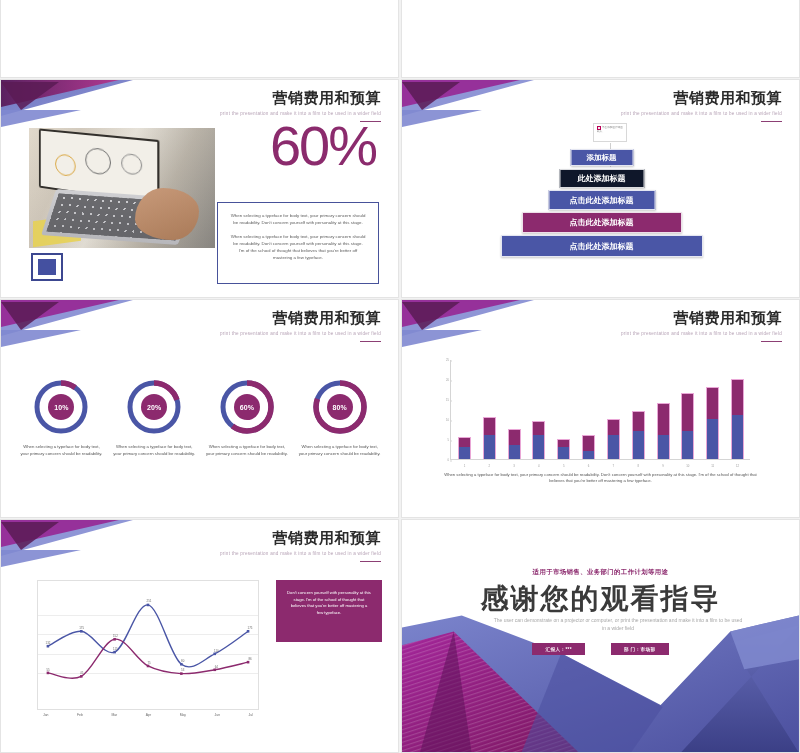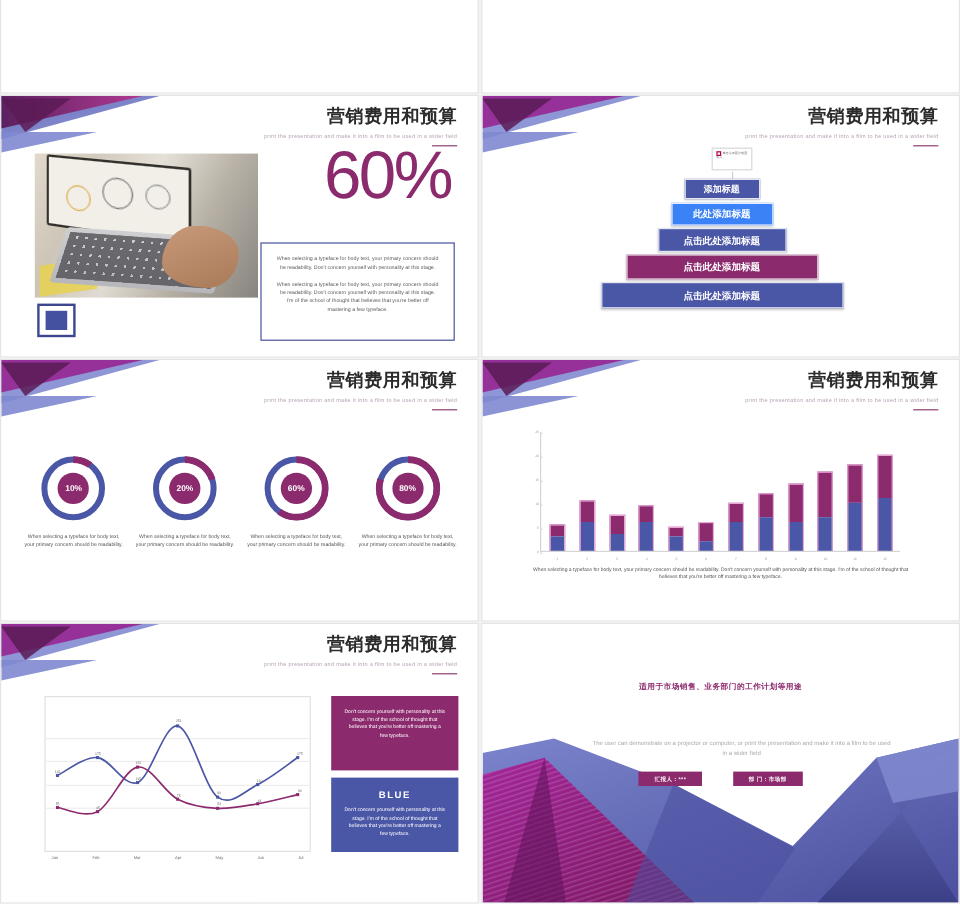--- a/index.html
+++ b/index.html
@@ -108,21 +108,21 @@
     content:""; position:absolute; left:50%; top:19px; width:1px; height:24px; background:#cfcfcf;
   }
   .pyr { position:absolute; left:0; top:66px; width:399px; height:126px; }
   .pbar {
     position:absolute; left:50%; transform:translateX(-50%);
     display:flex; align-items:center; justify-content:center;
     color:#fff; font-weight:bold; border:1px solid rgba(255,255,255,.85);
     box-shadow: 0 1px 2px rgba(0,0,0,.22);
   }
   .pbar.p1 { width: 63px; height: 17px; top: 3px;  font-size: 7.5px; background:#4a56a6; }
-  .pbar.p2 { width: 85px; height: 19px; top: 23px; font-size: 8px;   background:#3b82f6; }
+  .pbar.p2 { width: 85px; height: 19px; top: 23px; font-size: 8px;   background:#0f172a; }
   .pbar.p3 { width:107px; height: 20px; top: 44px; font-size: 8px;   background:#4a56a6; }
   .pbar.p4 { width:160px; height: 21px; top: 66px; font-size: 8px;   background:#8c2a6e; }
   .pbar.p5 { width:202px; height: 22px; top: 89px; font-size: 8px;   background:#4a56a6; }
 
   
   .donuts { position:absolute; left:0; top:78px; width:399px; display:flex; justify-content:space-around; padding:0 14px; }
   .donut-cell { width: 84px; text-align:center; }
   .donut { position:relative; width:58px; height:58px; margin:0 auto; }
   .donut svg { display:block; }
   .donut .lbl {
@@ -474,24 +474,20 @@
         <span>Mar</span>
         <span>Apr</span>
         <span>May</span>
         <span>Jun</span>
         <span>Jul</span>
       </div>
 
     <div class="sidecard magenta">
       <p>Don't concern yourself with personality at this stage. I'm of the school of thought that believes that you're better off mastering a few typeface.</p>
     </div>
-    <div class="sidecard blue">
-      <h4>BLUE</h4>
-      <p>Don't concern yourself with personality at this stage. I'm of the school of thought that believes that you're better off mastering a few typeface.</p>
-    </div>
   </div>
 
   <div class="slide r3 cR">
     <div class="ty">
       <svg class="bg" viewBox="0 0 399 234" preserveAspectRatio="none">
         <defs>
           <linearGradient id="tyA" x1="0" y1="0" x2="1" y2="1">
             <stop offset="0" stop-color="#7b84cc"></stop>
               <stop offset="1" stop-color="#4b4f9e"></stop>
           </linearGradient>
@@ -510,20 +506,21 @@
         </defs>
         <polygon points="0,108 60,96 160,134 260,186 330,112 399,96 399,234 0,234" fill="url(#tyA)"></polygon>
         <polygon points="0,126 52,112 178,234 0,234" fill="url(#tyB)"></polygon>
         <polygon points="0,126 52,112 178,234 0,234" fill="url(#stripes)"></polygon>
         <polygon points="52,112 70,234 18,234" fill="#5d125a" opacity=".55"></polygon>
         <polygon points="399,106 330,124 399,234 280,234" fill="url(#tyC)"></polygon>
         <polygon points="330,112 399,96 399,140 344,150" fill="#8089cf" opacity=".85"></polygon>
         <polygon points="160,134 262,188 230,234 120,234" fill="#4b4f9e" opacity=".55"></polygon>
       </svg>
       <div class="kicker">适用于市场销售、业务部门的工作计划等用途</div>
+      <div class="big">感谢您的观看指导</div>
       <div class="sub">The user can demonstrate on a projector or computer, or print the presentation and make it into a film to be used in a wider field</div>
       <div class="chips">
         <div class="chip">汇报人：***</div>
         <div class="chip">部  门：市场部</div>
       </div>
     </div>
   </div>
 
 </div>
 

